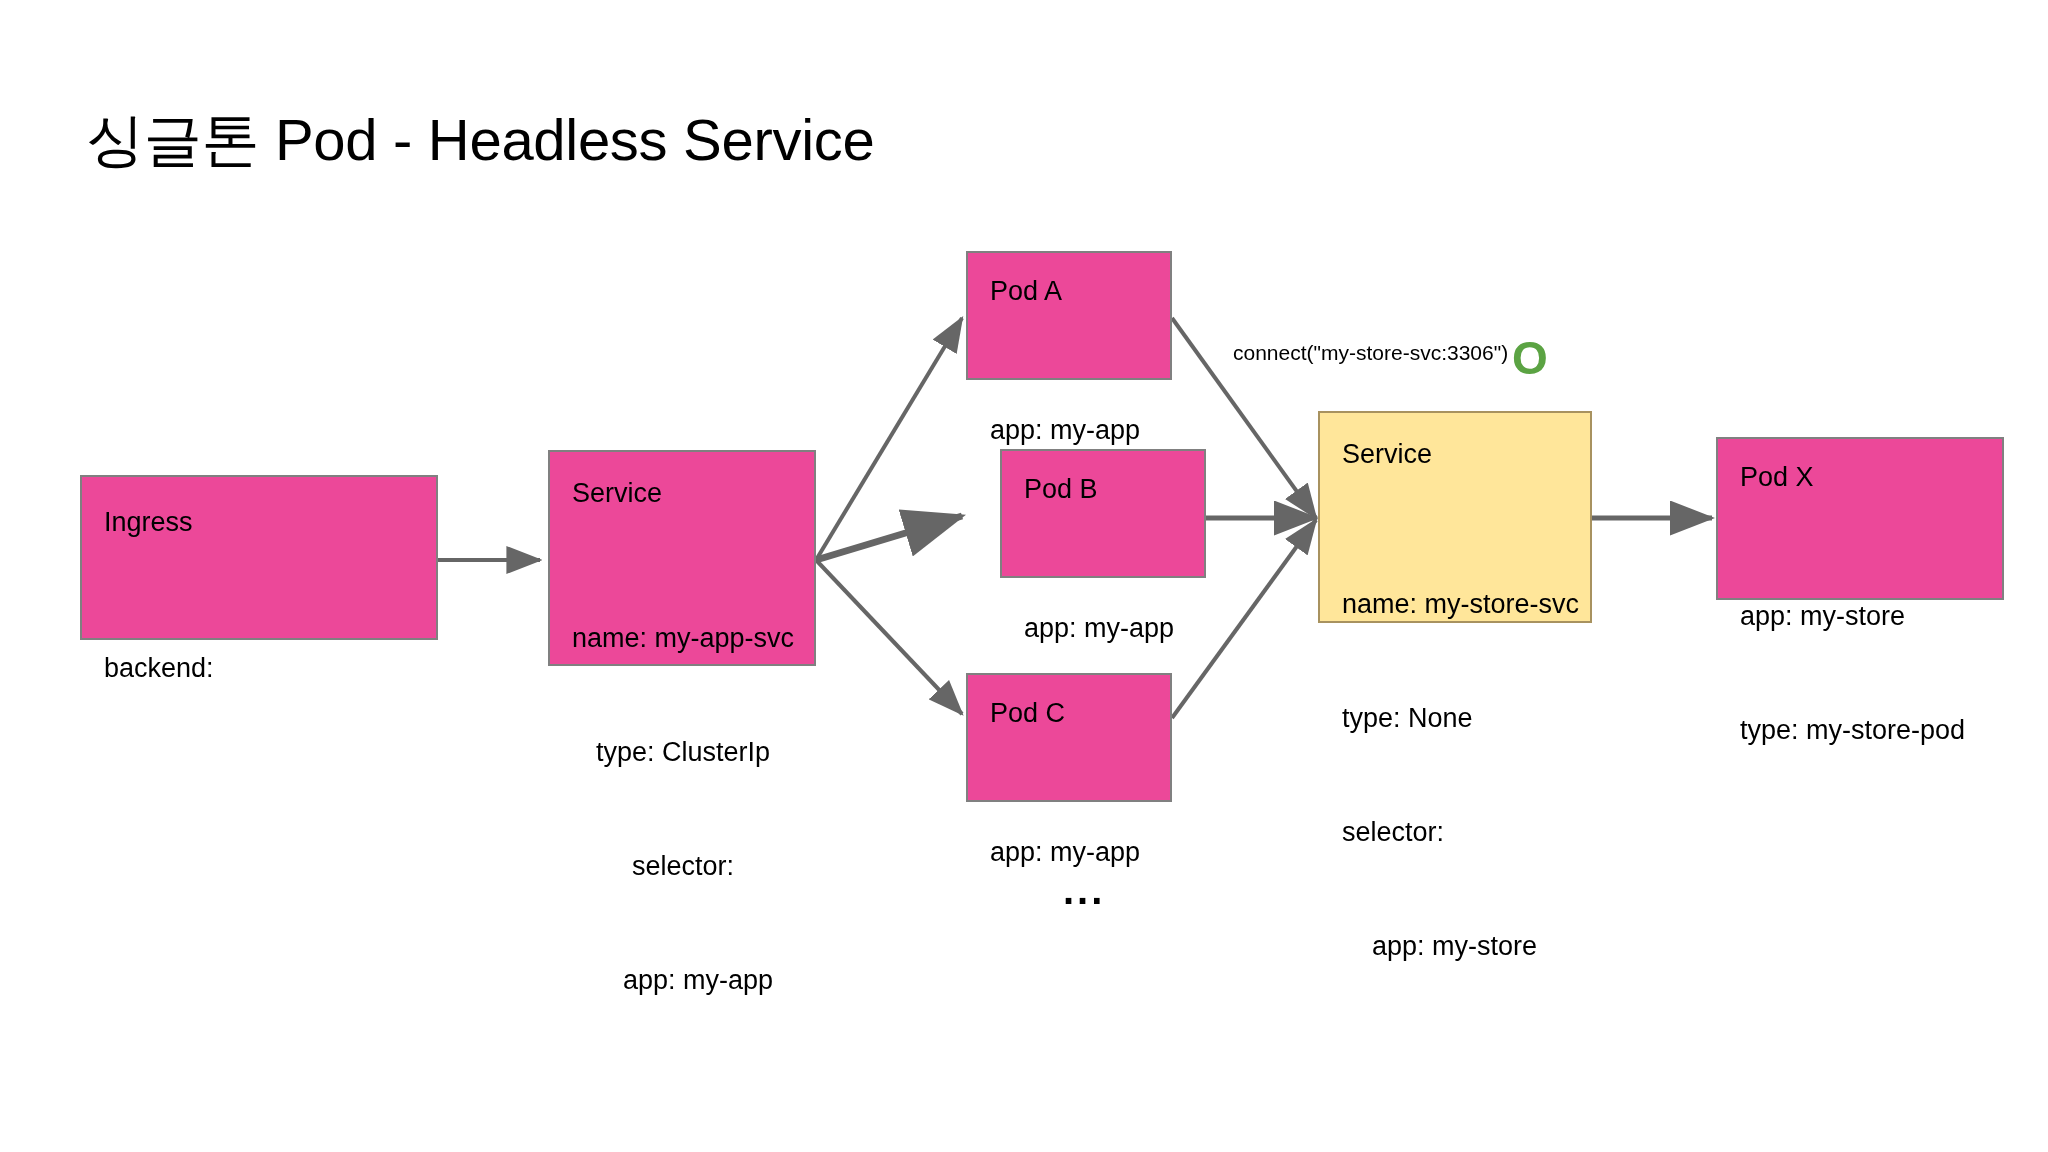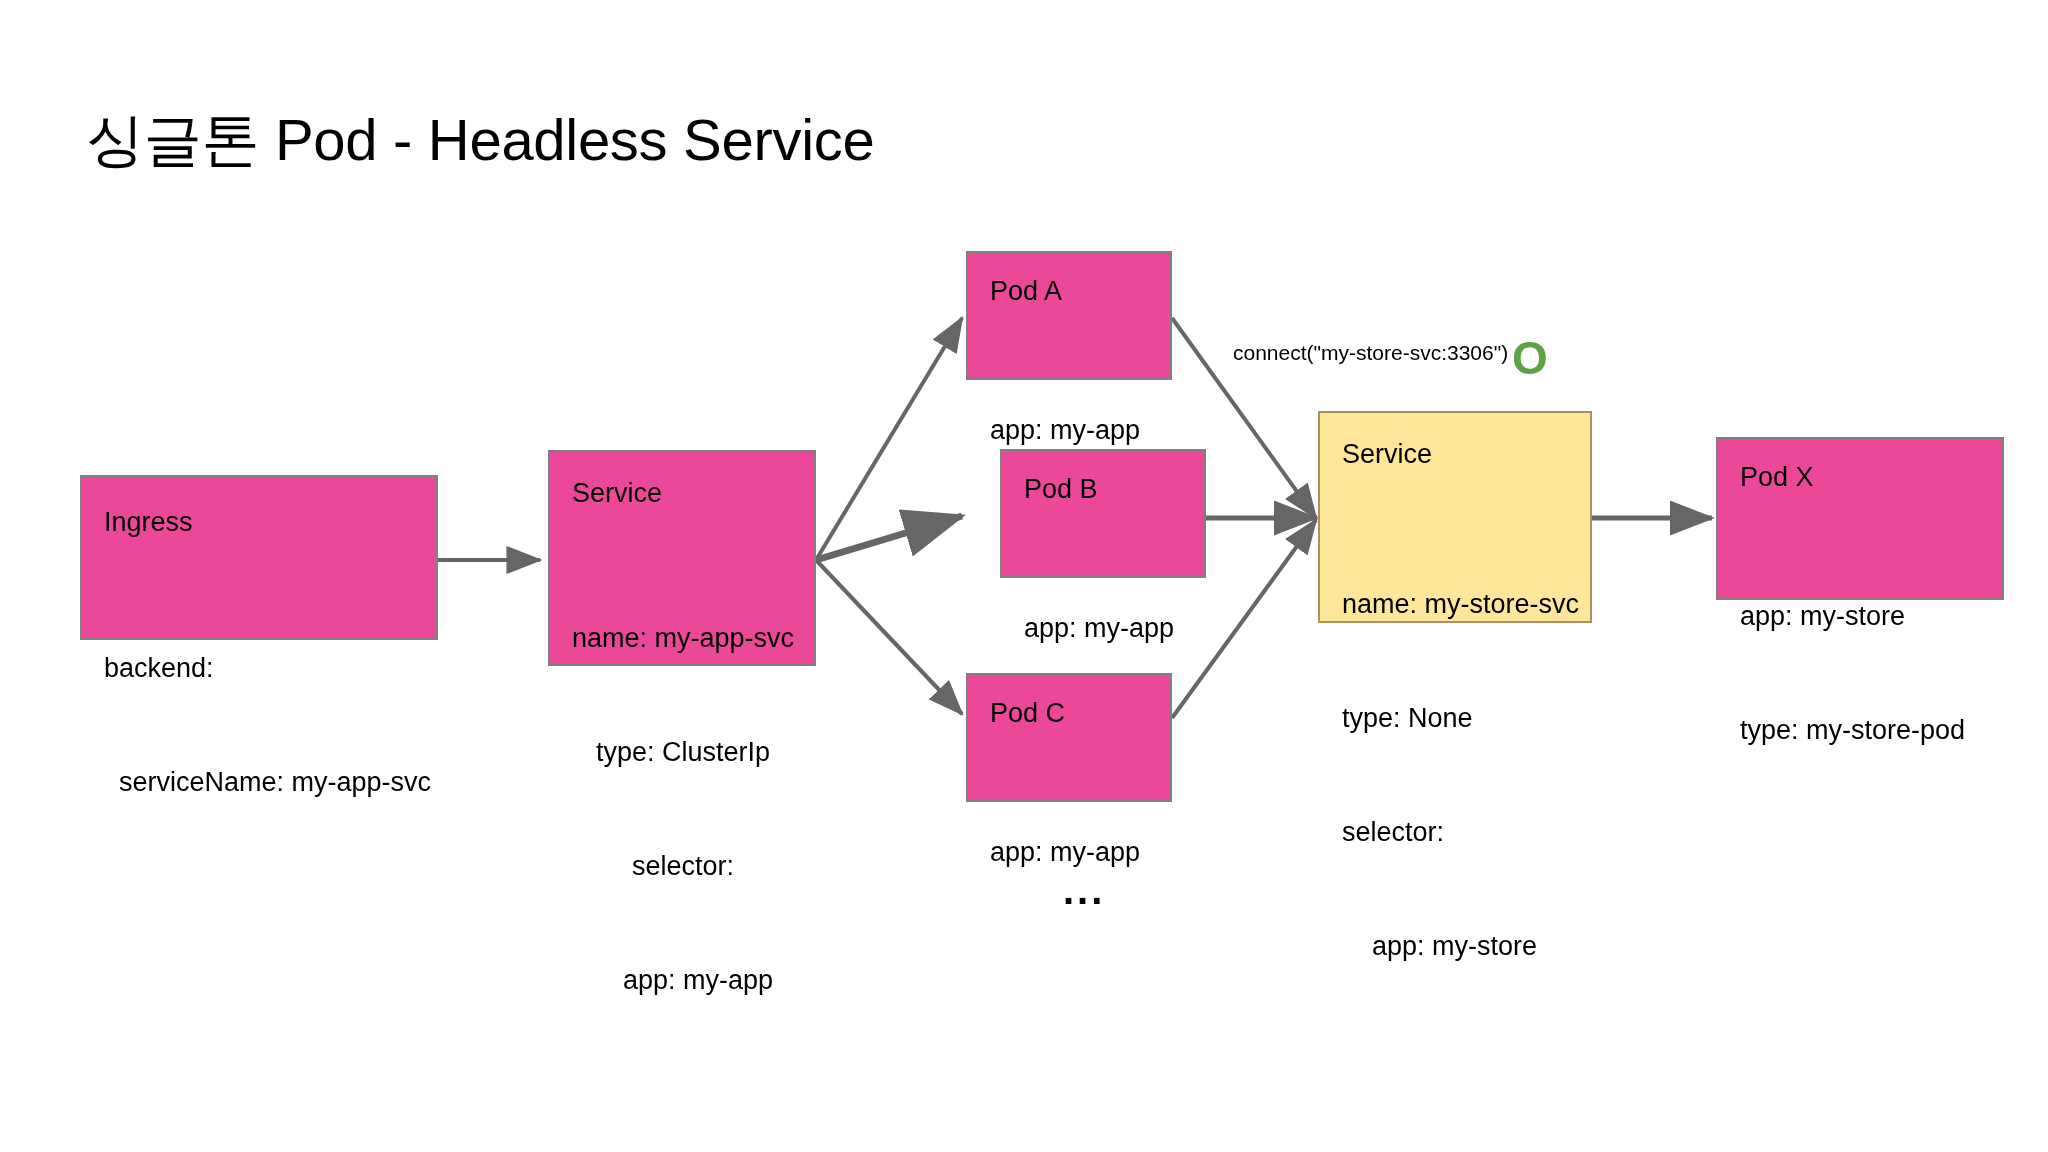--- a/index.html
+++ b/index.html
@@ -124,21 +124,20 @@
 
     <line x1="1172" y1="718" x2="1316" y2="520" stroke="#666666" stroke-width="4" marker-end="url(#arrowhead)"></line>
 
     <line x1="1592" y1="518" x2="1712" y2="518" stroke="#666666" stroke-width="5" marker-end="url(#arrowhead)"></line>
   </svg>
 
   <div class="node" style="left:80px; top:475px; width:358px; height:165px;">
     <div class="node-title" style="top:32px;text-align:right;">Ingress</div>
     <div class="node-lines" style="top:96px;">
       <div class="line">backend:</div>
-      <div class="line">  serviceName: my-app-svc</div>
     </div>
   </div>
 
   <div class="node" style="left:548px; top:450px; width:268px; height:216px;">
     <div class="node-title" style="top:28px;">Service</div>
     <div class="node-lines" style="top:91px;text-align:center;">
       <div class="line">name: my-app-svc</div>
       <div class="line">type: ClusterIp</div>
       <div class="line">selector:</div>
       <div class="line">    app: my-app</div>

